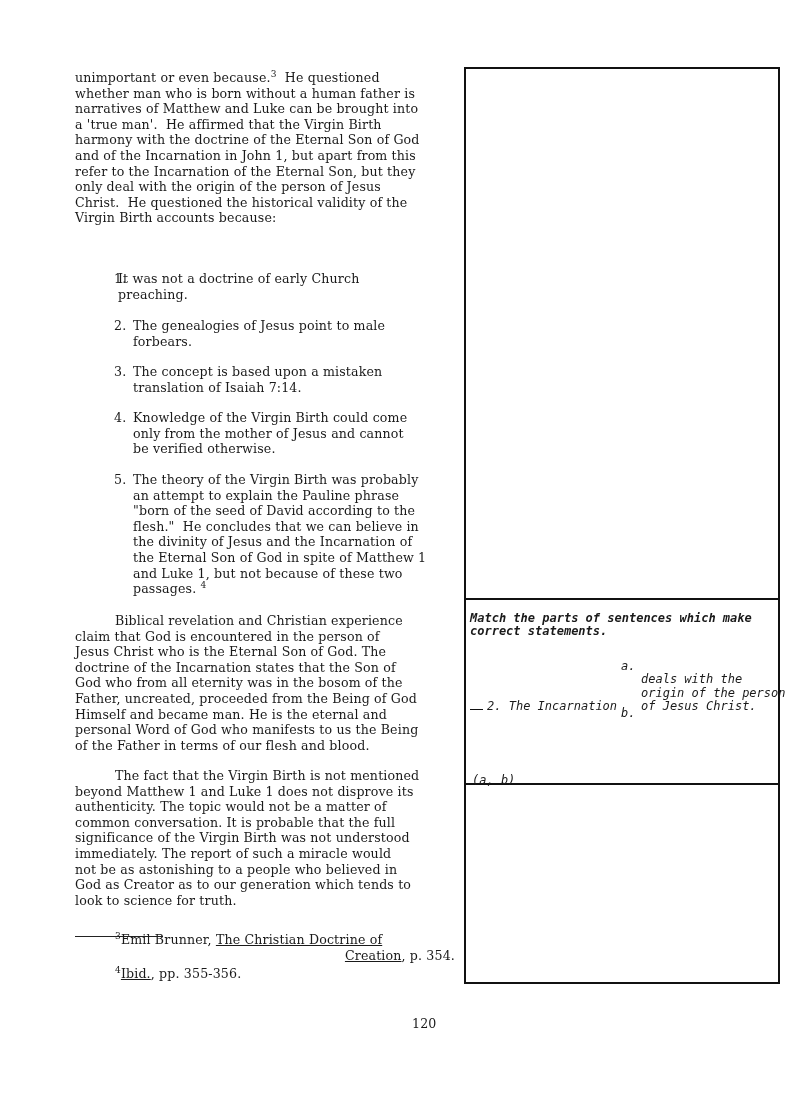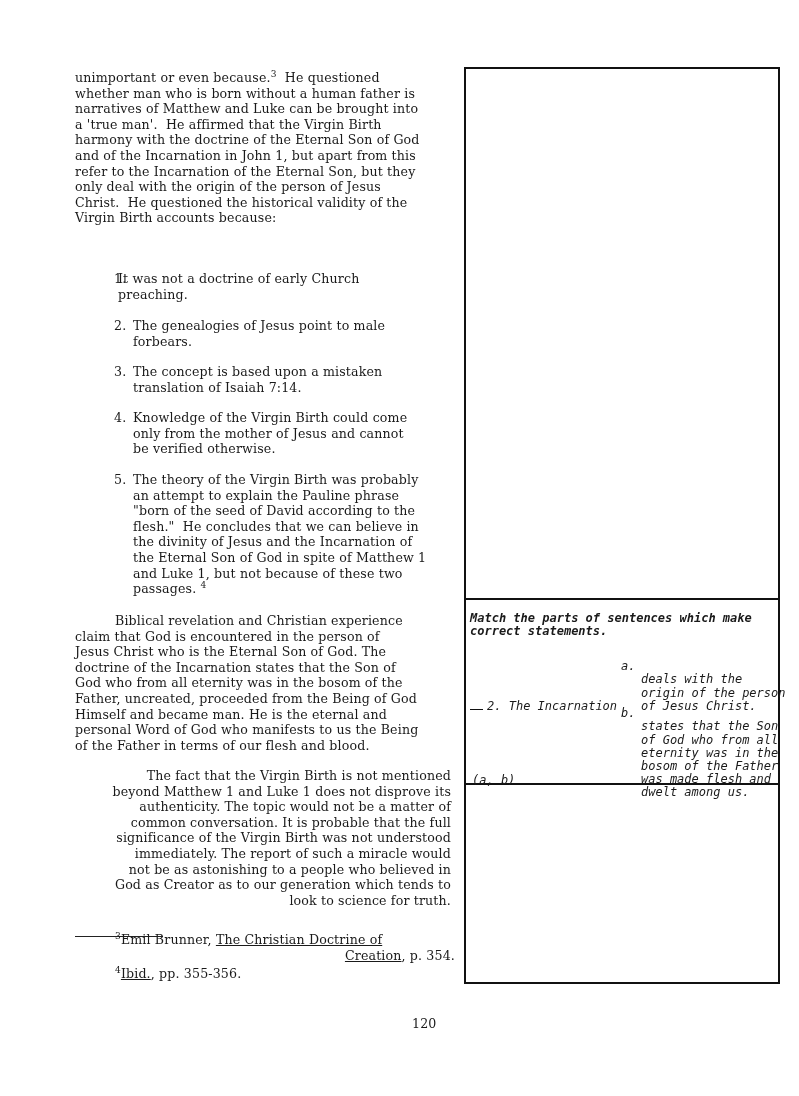--- a/index.html
+++ b/index.html
@@ -80,21 +80,21 @@
   <div class="para indent" style="position:absolute; left:75px; top:613px; width:385px;">Biblical revelation and Christian experience
 claim that God is encountered in the person of
 Jesus Christ who is the Eternal Son of God.  The
 doctrine of the Incarnation states that the Son of
 God who from all eternity was in the bosom of the
 Father, uncreated, proceeded from the Being of God
 Himself and became man.  He is the eternal and
 personal Word of God who manifests to us the Being
 of the Father in terms of our flesh and blood.</div>
 
-  <div class="para indent" style="position:absolute; left:66px; top:768px; width:385px;text-align:right;">The fact that the Virgin Birth is not mentioned
+  <div class="para indent" style="position:absolute; left:75px; top:768px; width:385px;">The fact that the Virgin Birth is not mentioned
 beyond Matthew 1 and Luke 1 does not disprove its
 authenticity.  The topic would not be a matter of
 common conversation.  It is probable that the full
 significance of the Virgin Birth was not understood
 immediately.  The report of such a miracle would
 not be as astonishing to a people who believed in
 God as Creator as to our generation which tends to
 look to science for truth.</div>
 
   <div class="footnote-rule"></div>
@@ -117,22 +117,16 @@
   </div>
 
   <div class="mono q-item" style="left:155px; top:578px;">
     <span style="position:absolute; left:0;">a.</span>
     <div style="margin-left:20px; white-space:pre;">deals with the
 origin of the person
 of Jesus Christ.</div>
   </div>
   <div class="mono q-item" style="left:155px; top:625px;">
     <span style="position:absolute; left:0;">b.</span>
-    <div style="margin-left:20px; white-space:pre;">states that the Son
-of God who from all
-eternity was in the
-bosom of the Father
-was made flesh and
-dwelt among us.</div>
   </div>
 
   <div class="mono q-ans">(a, b)</div>
 </div>
 
 </body></html>

